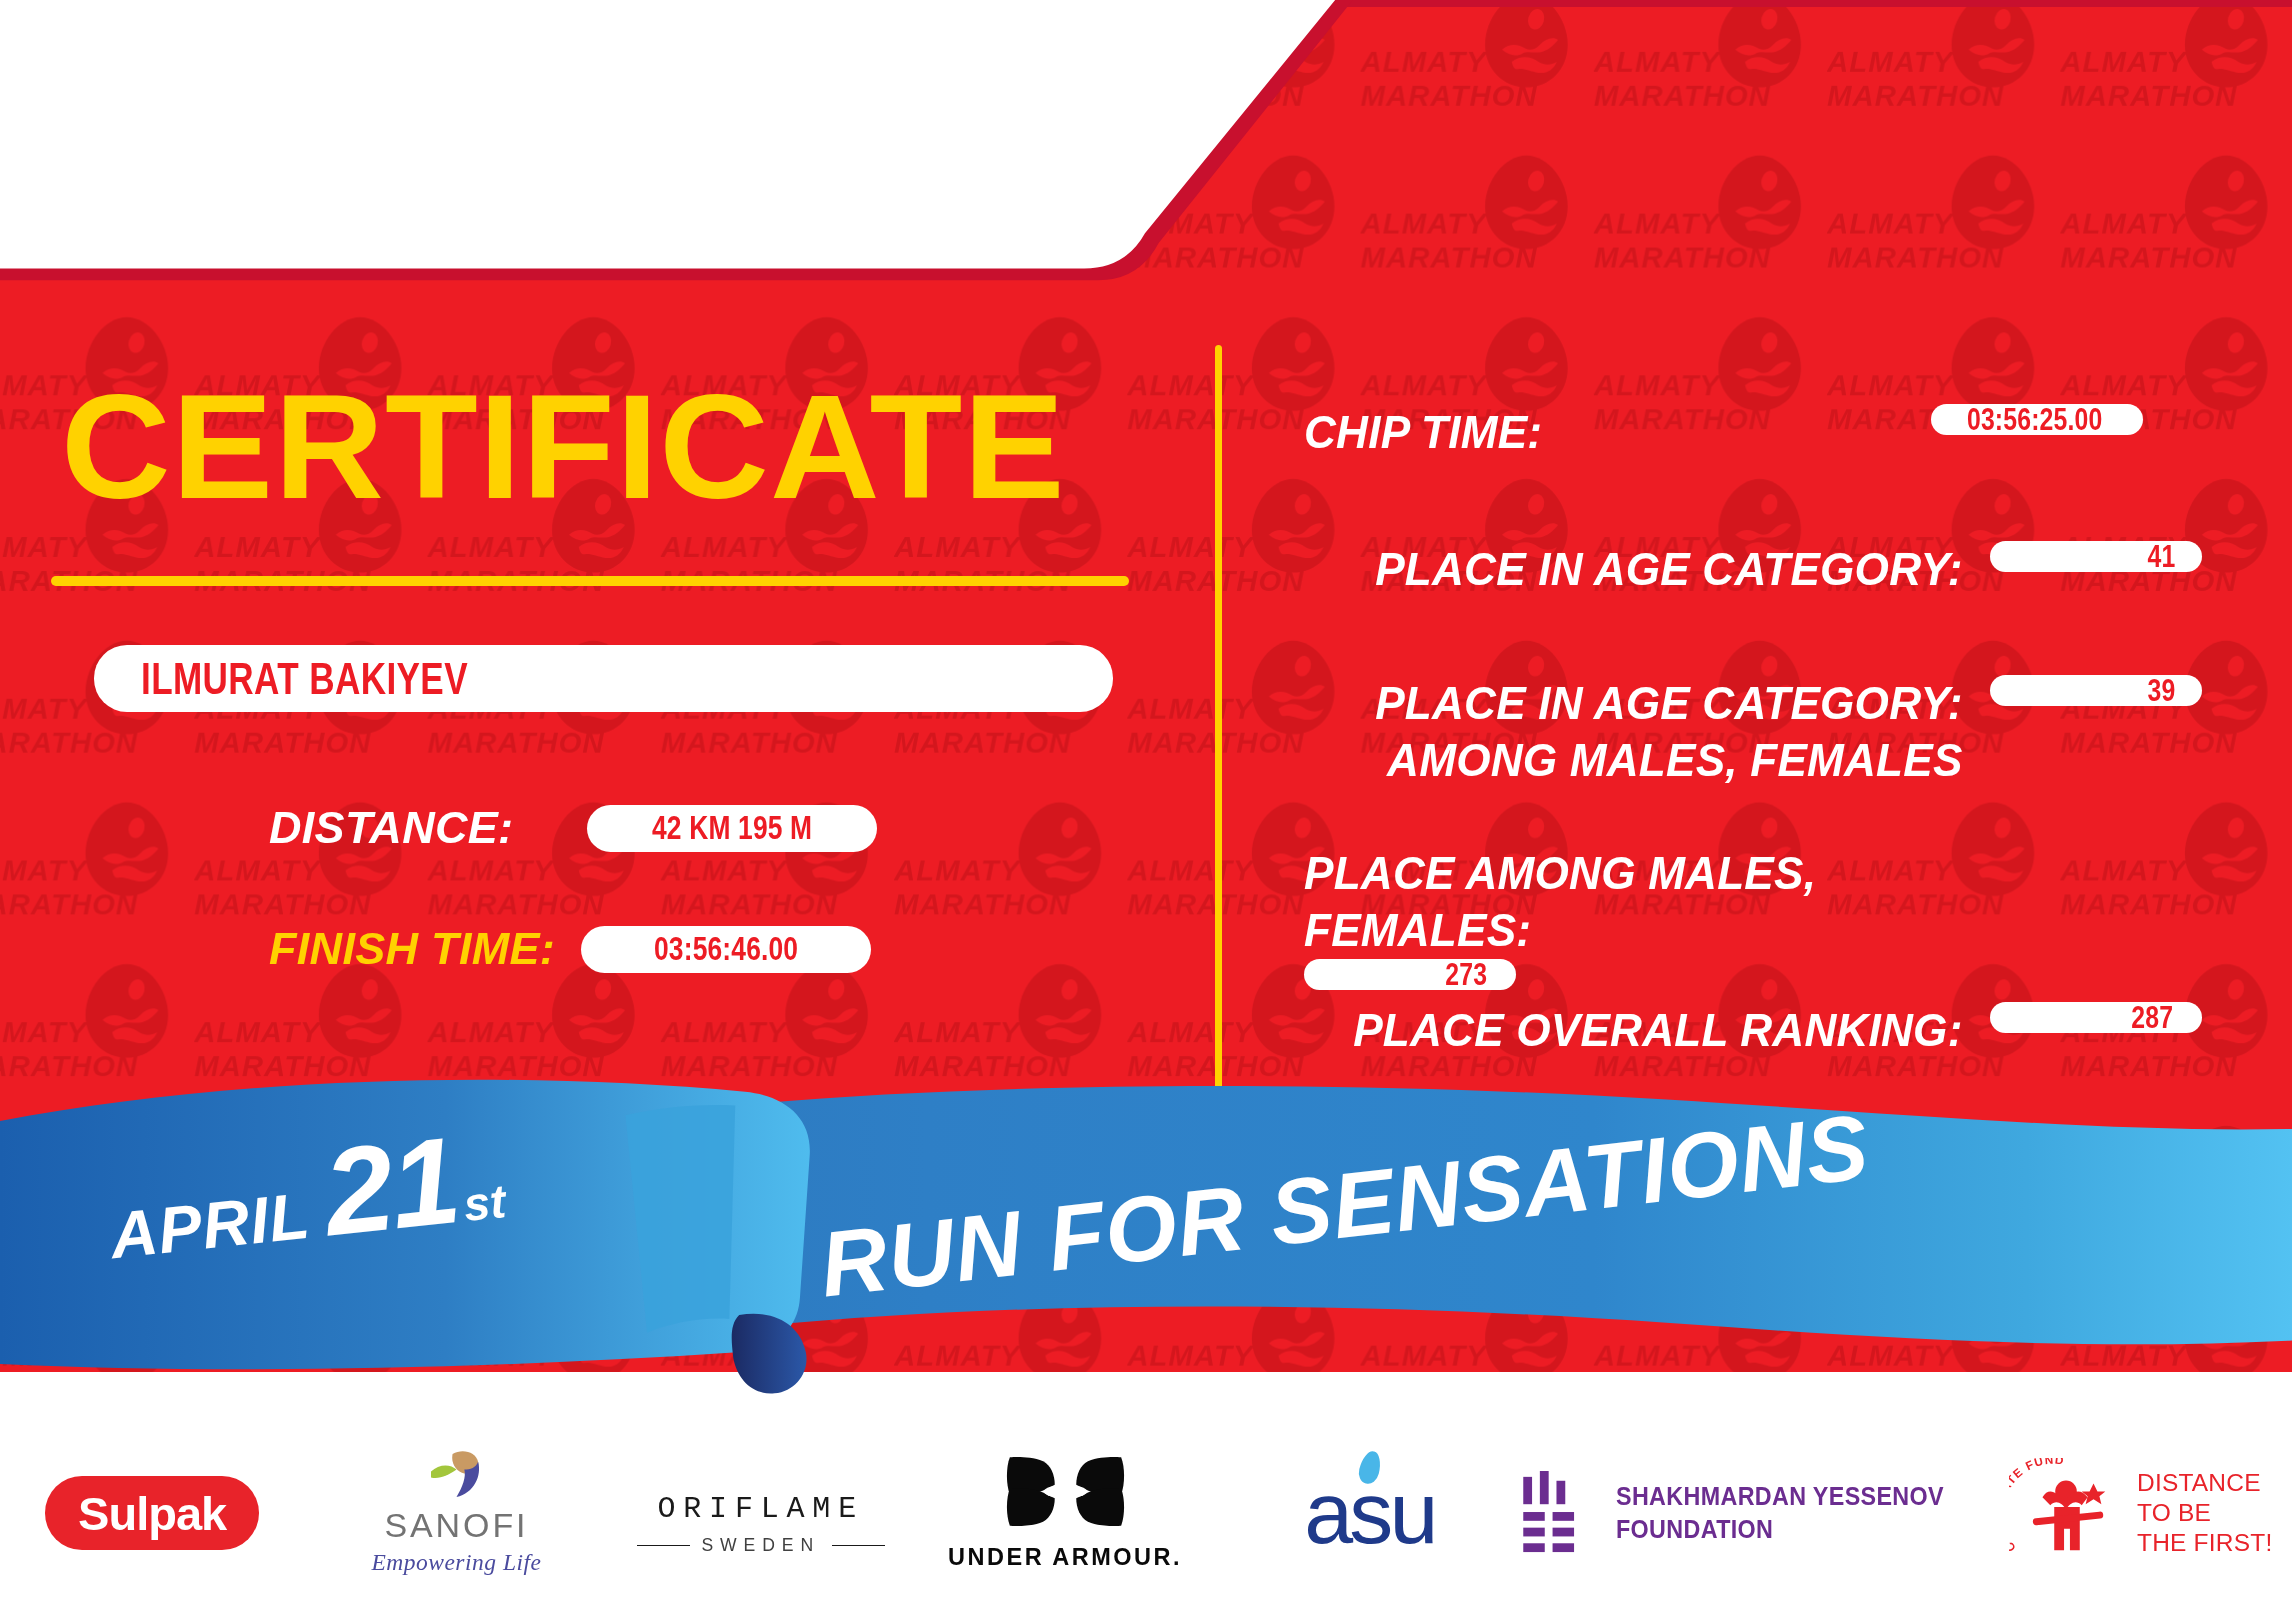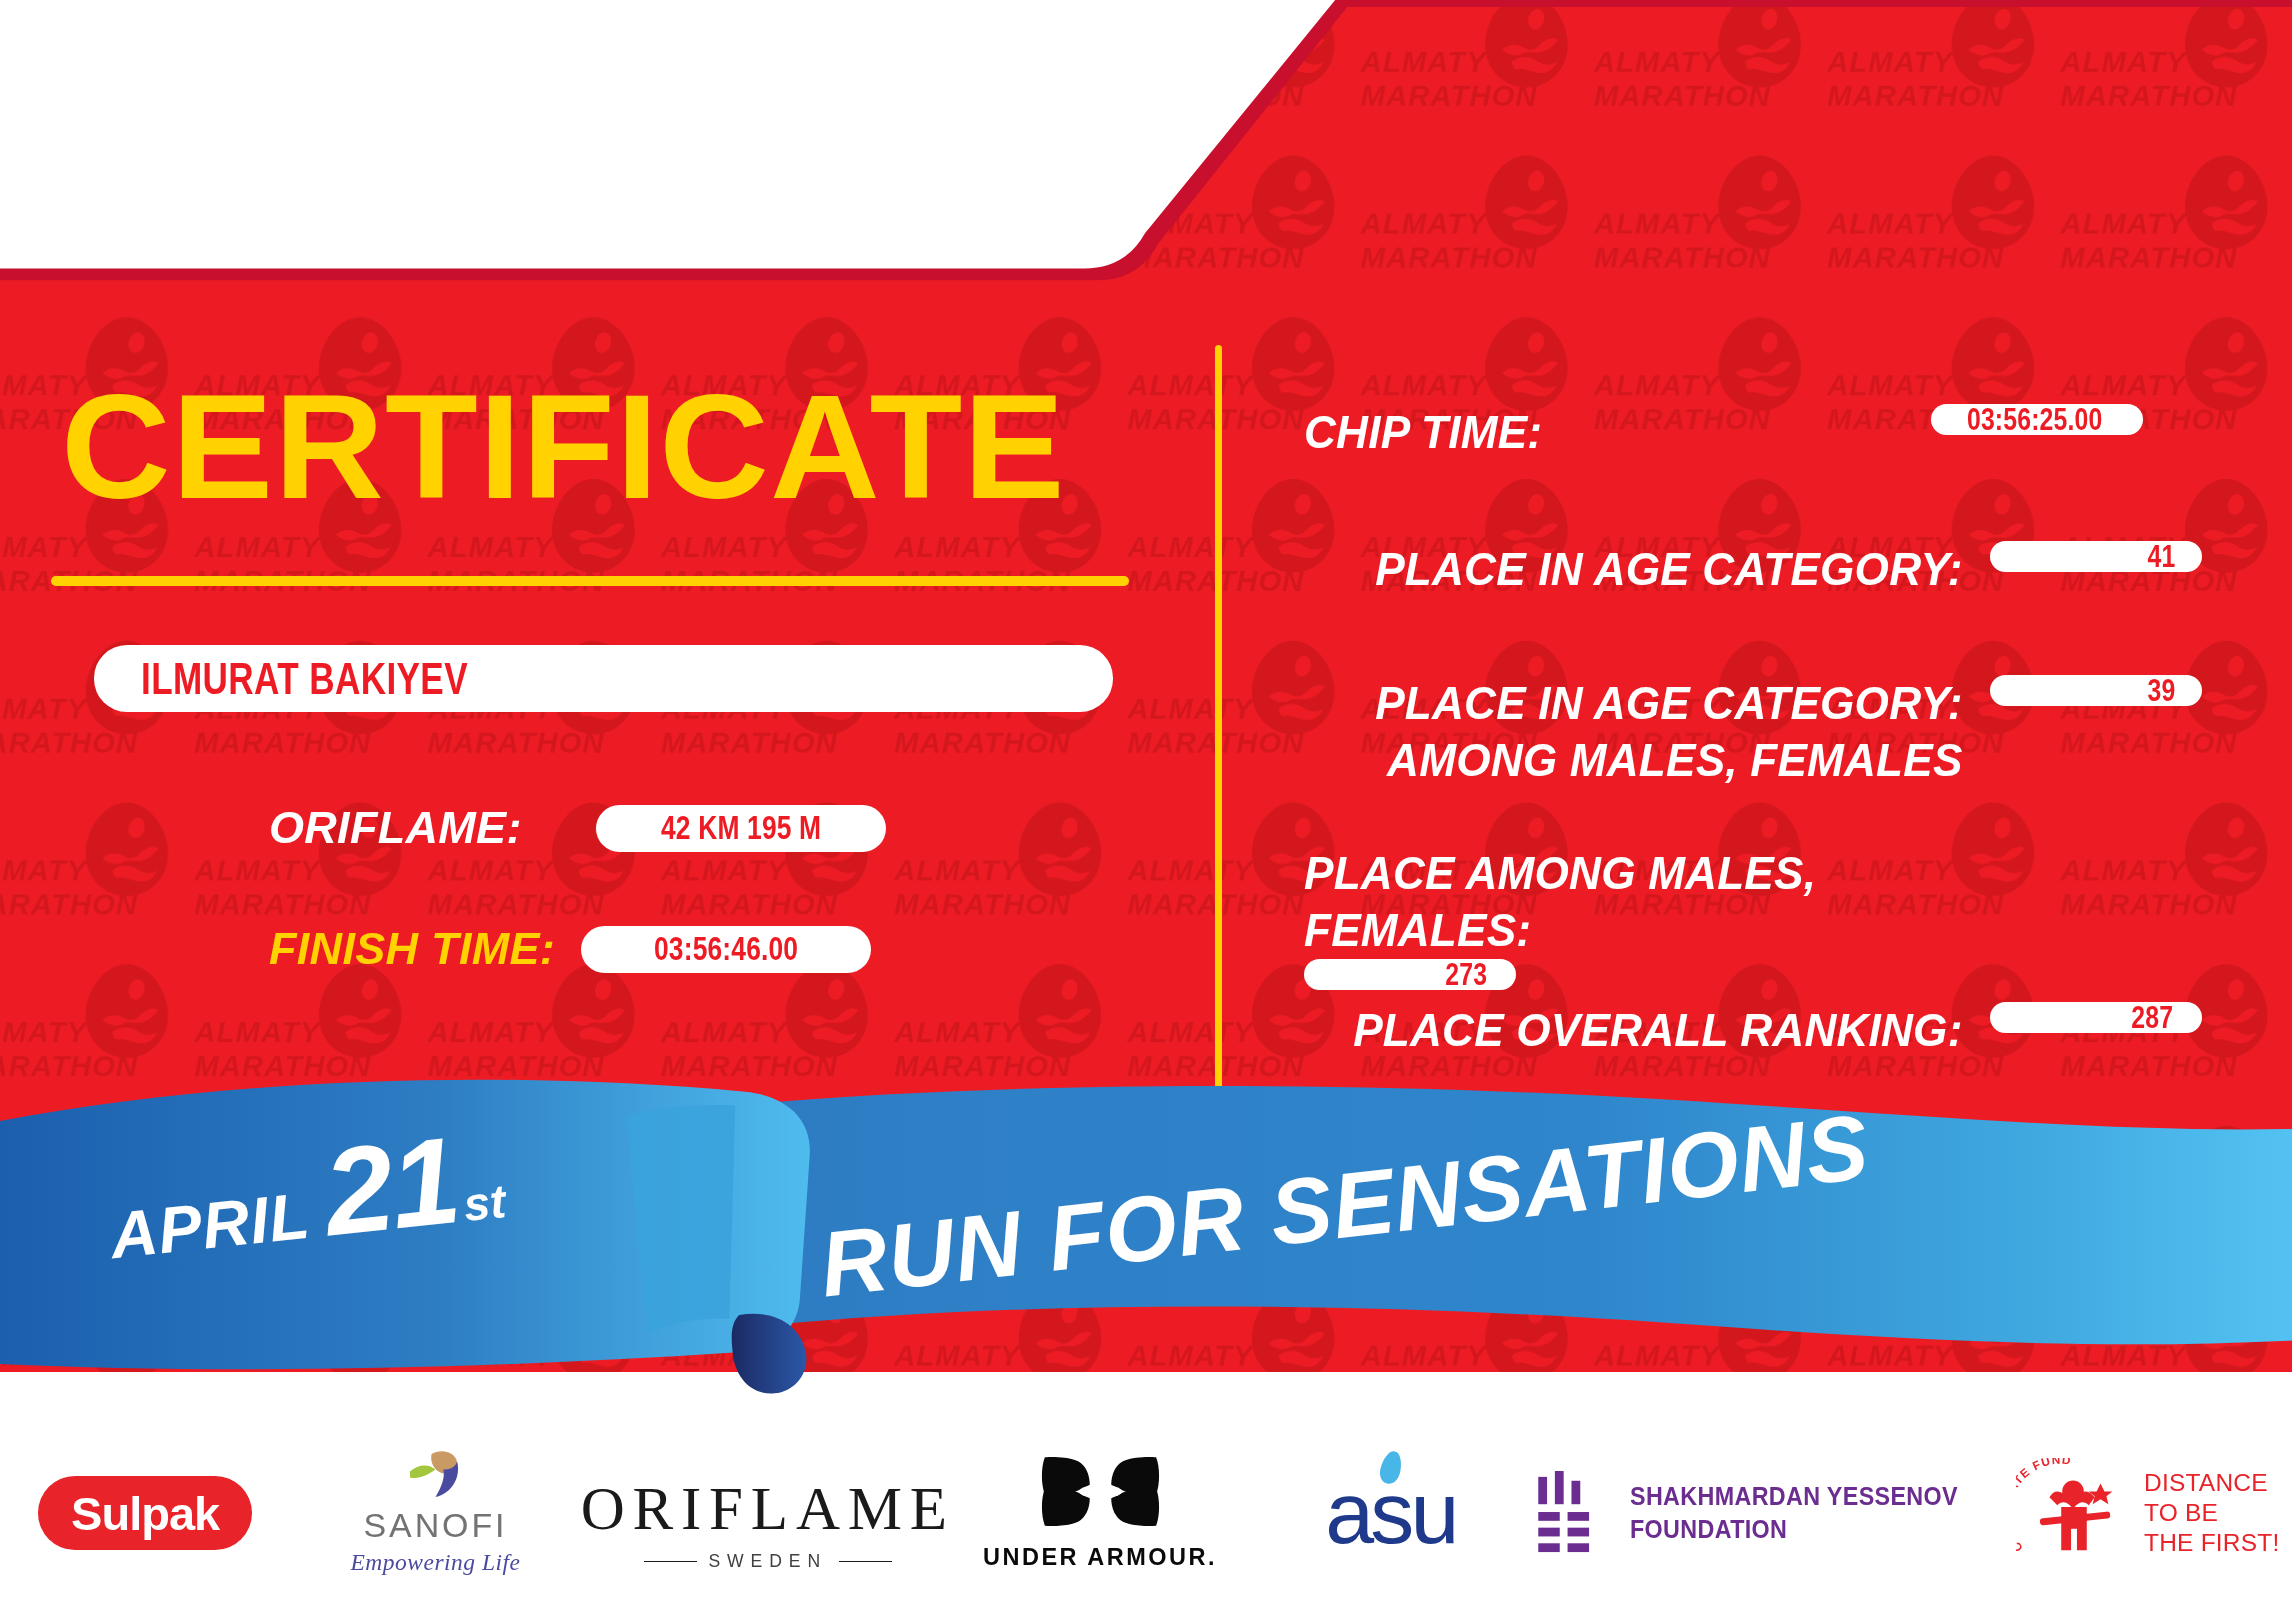--- a/index.html
+++ b/index.html
@@ -340,22 +340,22 @@
     font-style: italic;
     font-size: 23.5px;
     letter-spacing: 0.5px;
     margin-top: 3.9px;
   }
 
   
   .oriflame { text-align: center; }
   .oriflame .word {
     color: #1A1A1A;
-    font-family: Liberation Serif, serif;
-    font-size: 61px;
+    font-family: Liberation Mono, monospace;
+    font-size: 30px;
     font-weight: 300;
     letter-spacing: 7.8px;
     line-height: 1;
     margin-top: 24px;
   }
   .oriflame .sub-row {
     display: flex; align-items: center; justify-content: center;
     margin-top: 11.8px; gap: 11.8px;
   }
   .oriflame .sub-line { width: 53px; height: 1px; background: #1A1A1A; }
@@ -501,21 +501,21 @@
   </div>
 
   <div class="cert-title">CERTIFICATE</div>
   <div class="cert-rule"></div>
 
   <div class="name-pill">
     <span>ILMURAT BAKIYEV</span>
   </div>
 
   <div class="left-stat" id="row-distance">
-    <div class="lbl white">ORIFLAME:</div>
+    <div class="lbl white">DISTANCE:</div>
     <div class="stat-pill">
       <span>42 KM 195 M</span>
     </div>
   </div>
 
   <div class="left-stat" id="row-finish">
     <div class="lbl yellow">FINISH TIME:</div>
     <div class="stat-pill">
       <span>03:56:46.00</span>
     </div>

